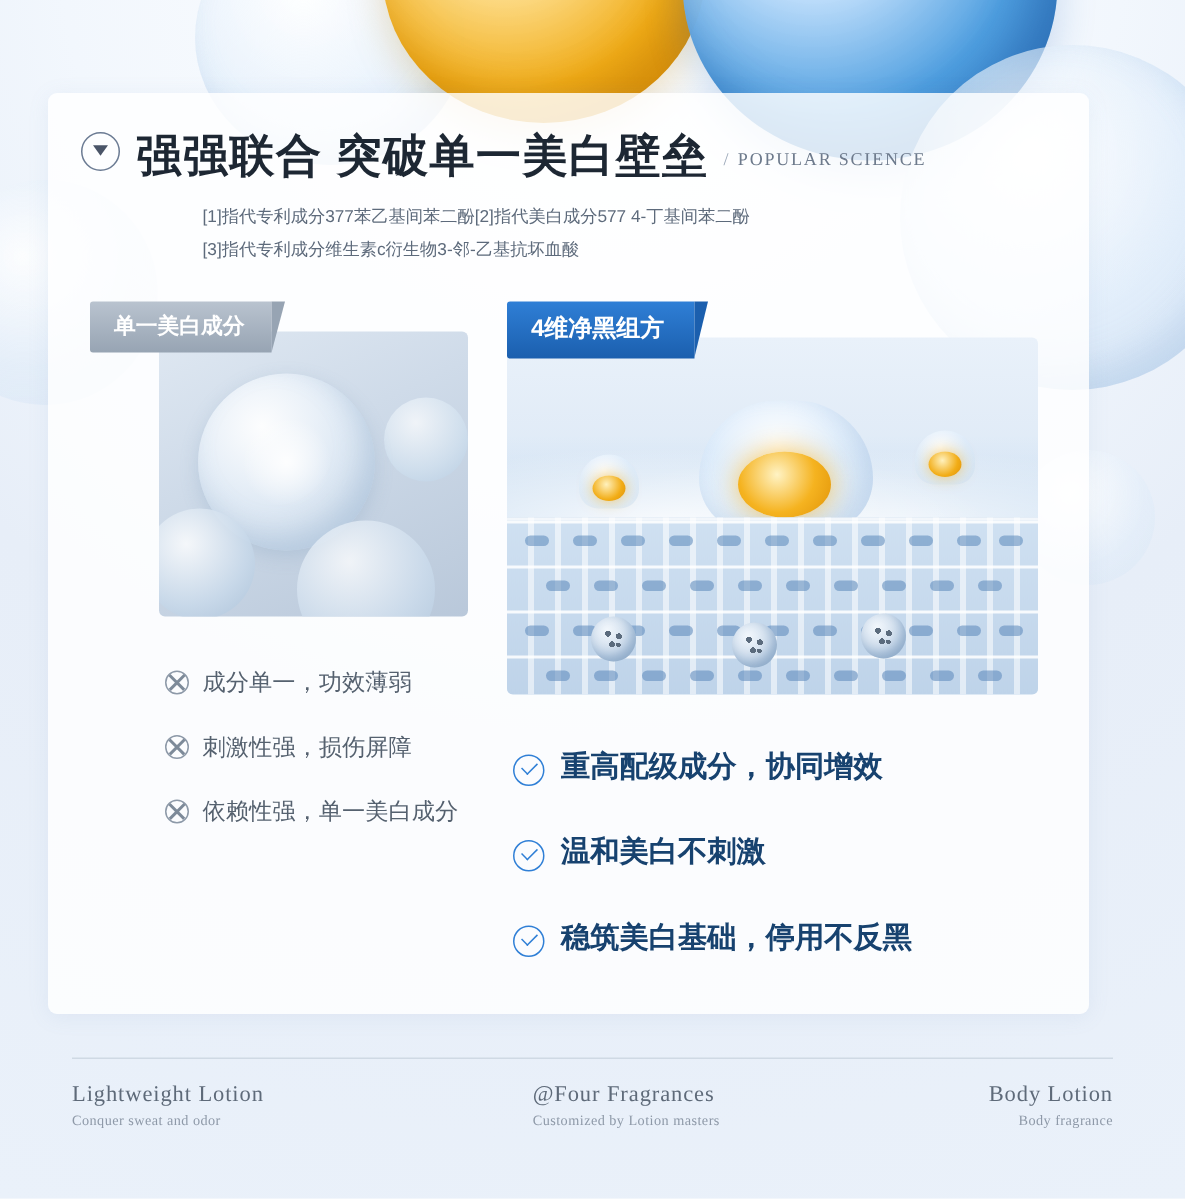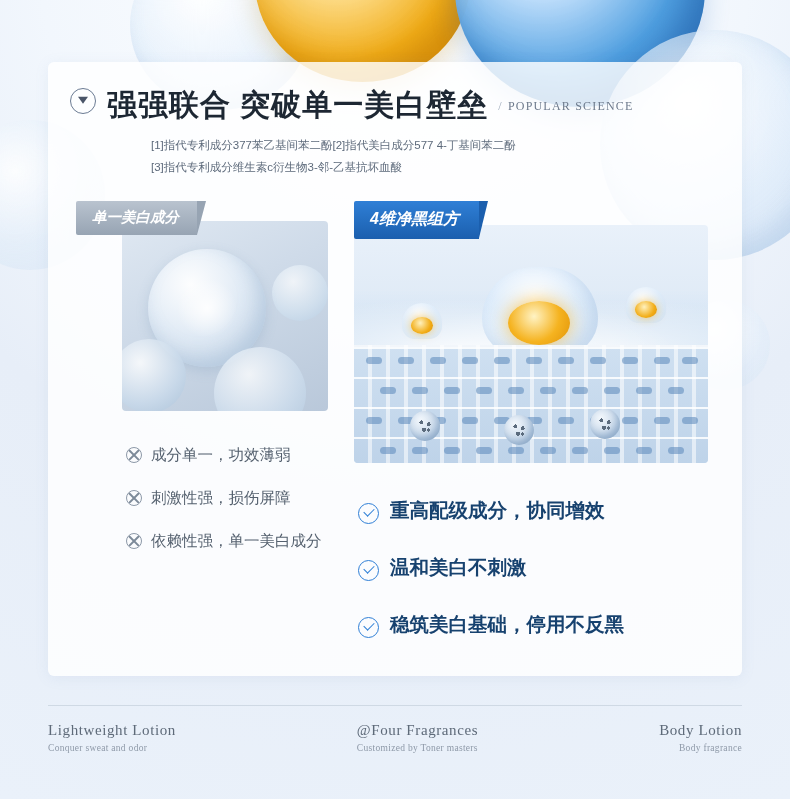--- a/index.html
+++ b/index.html
@@ -61,21 +61,21 @@
     background: radial-gradient(circle at 40% 34%, rgba(255,255,255,.8), rgba(220,234,248,.45) 55%, rgba(190,214,238,.3) 100%);
   }
   .b-glass4 {
     right: 20px; top: 300px; width: 90px; height: 90px;
     background: radial-gradient(circle at 38% 32%, rgba(255,255,255,.8), rgba(222,236,250,.4) 60%, rgba(196,218,240,.25) 100%);
   }
 
   
   .card {
     position: absolute;
-    left: 48px; top: 62px;
+    left: 32px; top: 62px;
     width: 694px; height: 614px;
     background: rgba(255,255,255,.82);
     border-radius: 6px;
     box-shadow: 0 2px 14px rgba(120,150,185,.10);
   }
 
   
   .head {
     display: flex; align-items: flex-end;
     padding: 26px 0 0 22px;
@@ -127,21 +127,20 @@
 
   
   .tag {
     display: inline-block;
     color: #fff; font-weight: 700;
     padding: 7px 18px 8px 16px;
     font-size: 15px;
     position: relative;
     z-index: 3;
     border-radius: 2px 0 0 2px;
-    font-style: italic;
   }
   .tag-grey {
     background: linear-gradient(180deg,#b9c3cf,#97a4b3);
     font-size: 14.5px;
     margin-left: 6px;
   }
   .tag-blue {
     background: linear-gradient(180deg,#2f7fd6,#1b5fae);
     font-size: 16px;
     margin-left: 6px;
@@ -480,19 +479,19 @@
   </div>
 </div>
 
 <div class="footer">
   <div class="f-col">
     <div class="f-t">Lightweight Lotion</div>
     <div class="f-s">Conquer sweat and odor</div>
   </div>
   <div class="f-col mid">
     <div class="f-t">@Four Fragrances</div>
-    <div class="f-s">Customized by Toner masters</div>
+    <div class="f-s">Customized by Lotion masters</div>
   </div>
   <div class="f-col right">
     <div class="f-t">Body Lotion</div>
     <div class="f-s">Body fragrance</div>
   </div>
 </div>
 
 </body></html>

